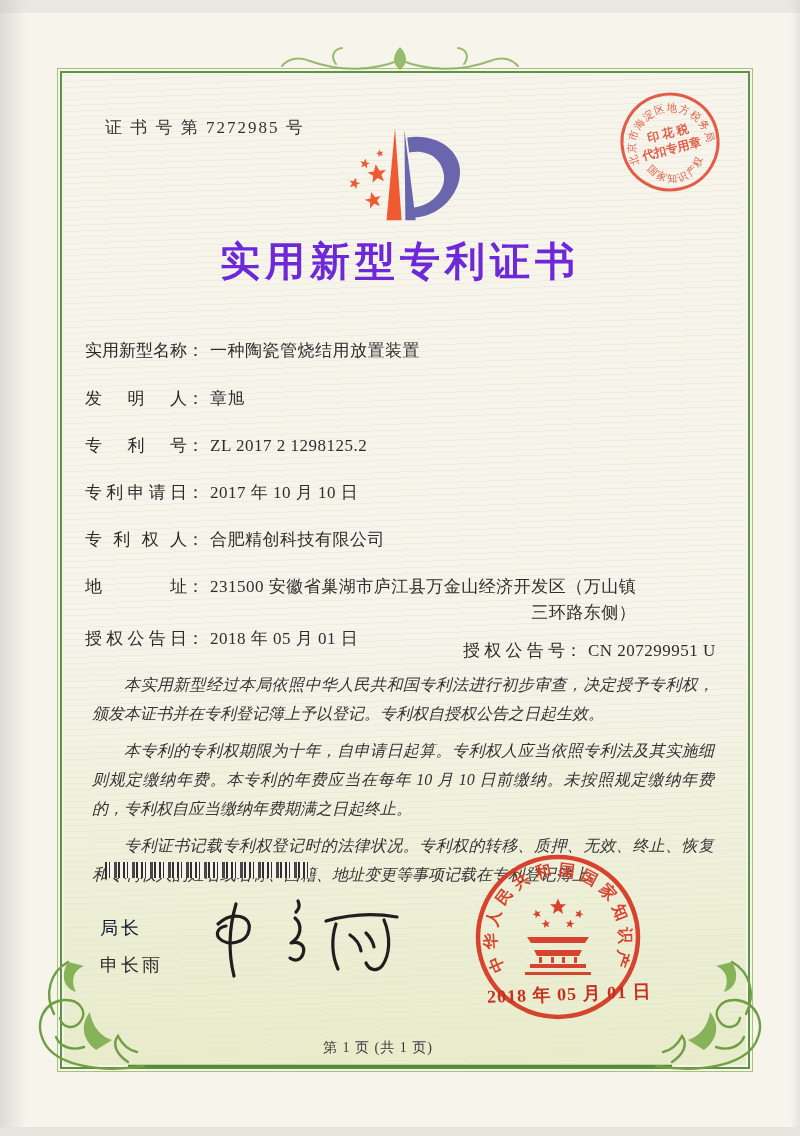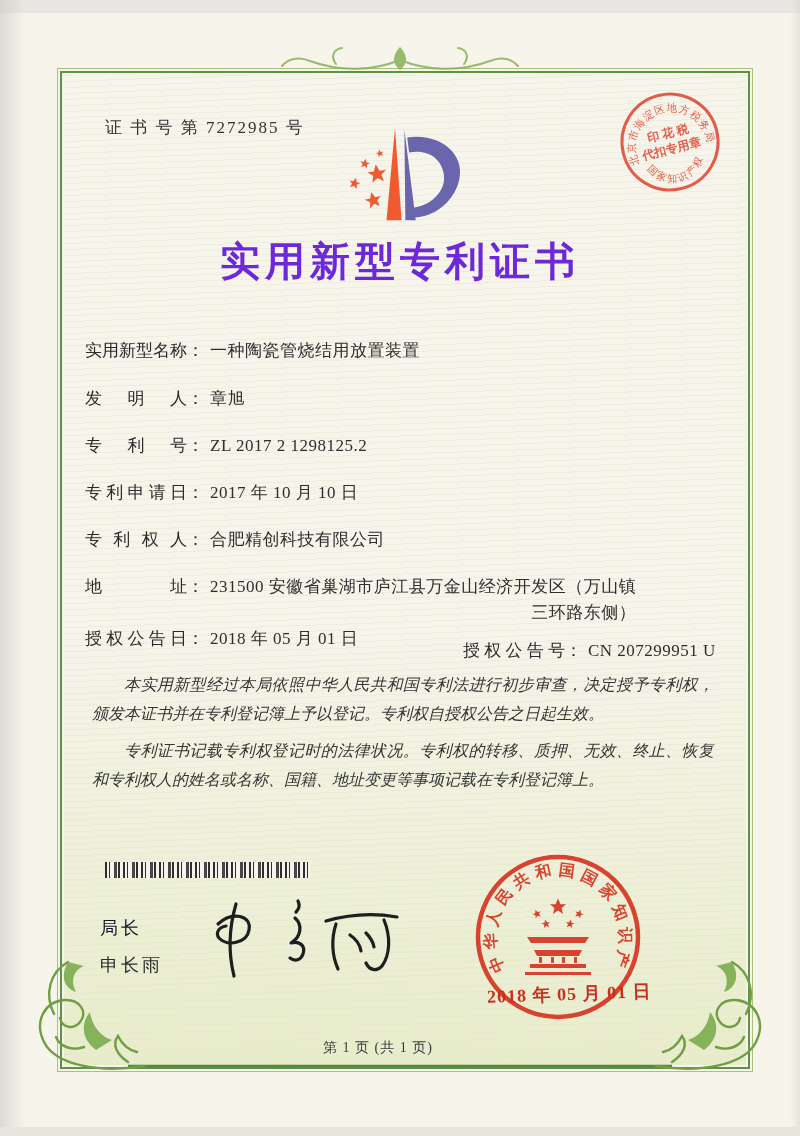--- a/index.html
+++ b/index.html
@@ -148,20 +148,21 @@
 </div>
 <div class="abs field-row" style="top:626px">
   <span class="flabel">授权公告日</span><span class="fcolon">：</span><span class="fvalue">2018 年 05 月 01 日</span>
   <span class="fgroup-right">
     <span class="flabel">授权公告号</span><span class="fcolon">：</span><span class="fvalue">CN 207299951 U</span>
   </span>
 </div>
 
 <div class="abs paras">
   <p>本实用新型经过本局依照中华人民共和国专利法进行初步审查，决定授予专利权，颁发本证书并在专利登记簿上予以登记。专利权自授权公告之日起生效。</p>
+  <p>本专利的专利权期限为十年，自申请日起算。专利权人应当依照专利法及其实施细则规定缴纳年费。本专利的年费应当在每年 10 月 10 日前缴纳。未按照规定缴纳年费的，专利权自应当缴纳年费期满之日起终止。</p>
   <p>专利证书记载专利权登记时的法律状况。专利权的转移、质押、无效、终止、恢复和专利权人的姓名或名称、国籍、地址变更等事项记载在专利登记簿上。</p>
 </div>
 
 <div class="abs barcode"></div>
 
 <div class="abs sig-title">局长</div>
 <div class="abs sig-name">申长雨</div>
 
 <svg class="abs signature-svg" width="210" height="95" viewBox="0 0 210 95">
   <g stroke="#1e1e1e" stroke-width="3.2" fill="none" stroke-linecap="round" stroke-linejoin="round">

